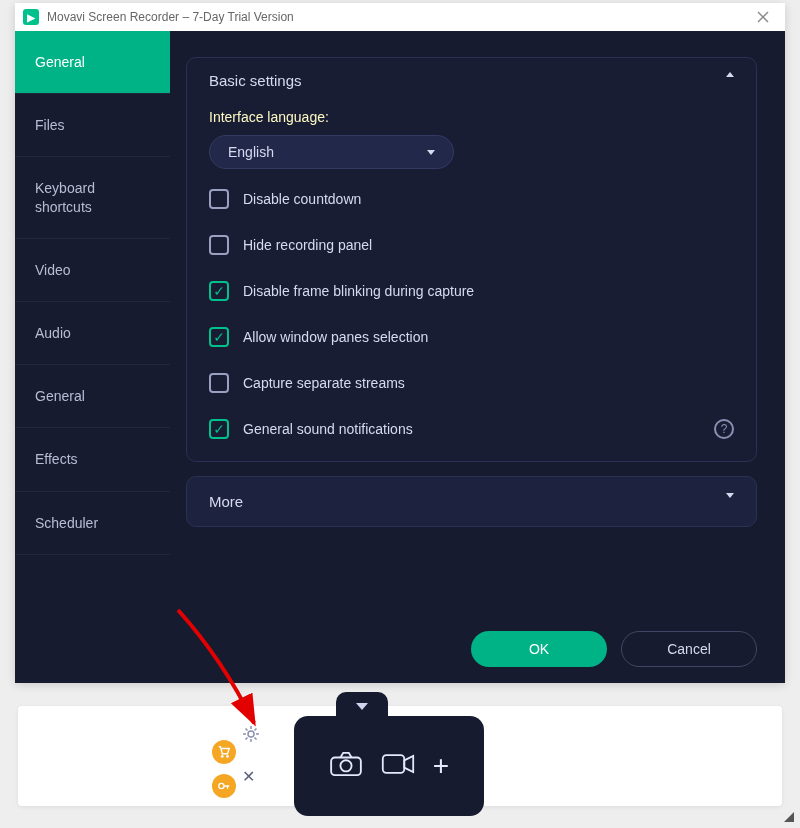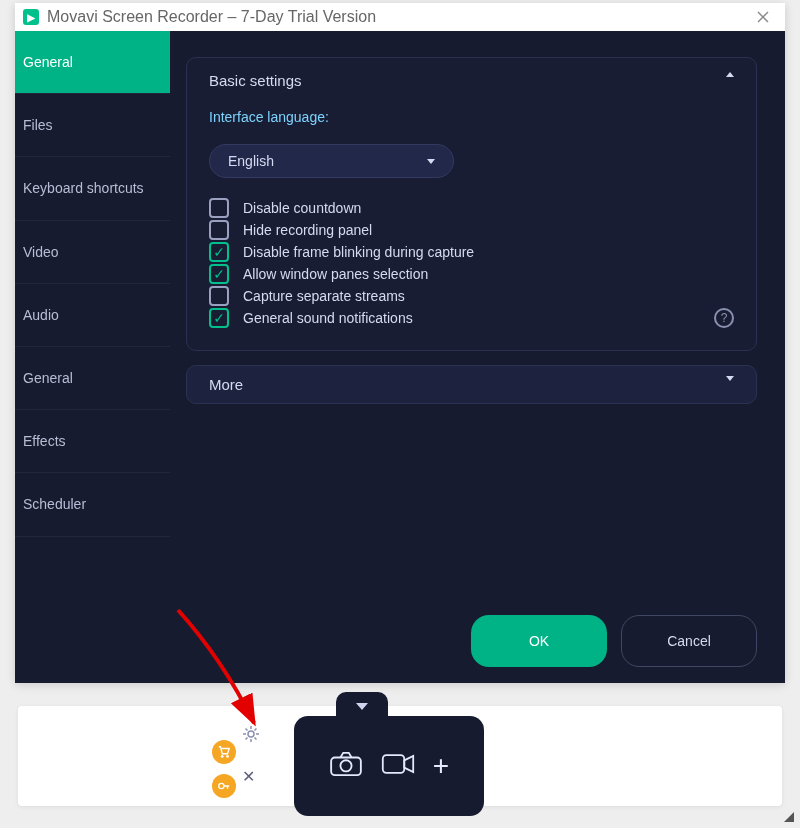--- a/index.html
+++ b/index.html
@@ -1,45 +1,45 @@
 <!DOCTYPE html>
 <html><head>
   <meta charset="utf-8">
   <style>
     * { box-sizing: border-box; margin: 0; padding: 0; font-family: -apple-system, BlinkMacSystemFont, "Segoe UI", Arial, sans-serif; }
     body { width: 800px; height: 828px; background: #eeeeee; position: relative; overflow: hidden; }
     .window { position: absolute; top: 3px; left: 15px; width: 770px; height: 680px; background: #ffffff; border-radius: 3px; box-shadow: 0 2px 10px rgba(0,0,0,0.15); }
     .titlebar { height: 28px; display: flex; align-items: center; padding: 0 8px; background: #ffffff; }
     .app-icon { width: 16px; height: 16px; background: #00c08b; border-radius: 3px; display:flex; align-items:center; justify-content:center; color:#fff; font-size:10px; font-weight:bold;}
-    .title-text { margin-left: 8px; font-size: 16px; color: #666; flex:1; }
+    .title-text { margin-left: 8px; font-size: 12px; color: #666; flex:1; }
     .close-x { width: 28px; height: 28px; display:flex; align-items:center; justify-content:center; color:#888; cursor:pointer; }
     .body { display: flex; height: calc(100% - 28px); background: #171b2f; }
     .sidebar { width: 155px; background: #171b2f; display: flex; flex-direction: column; }
-    .sidebar-item { padding: 22px 8px; font-size: 14px; color: #b8bdd6; cursor: pointer; border-bottom: 1px solid #22273e; line-height:1.3; }
+    .sidebar-item { padding: 22px 20px; font-size: 14px; color: #b8bdd6; cursor: pointer; border-bottom: 1px solid #22273e; line-height:1.3; }
     .sidebar-item.active { background: #00b386; color: #ffffff; }
     .main { flex: 1; background: #171b2f; padding: 26px 28px 20px 16px; display: flex; flex-direction: column; gap: 14px; position: relative; }
     .panel { border: 1px solid #2b3152; border-radius: 10px; background: #181d34; }
     .panel-header { display: flex; align-items: flex-start; justify-content: space-between; padding: 14px 22px; font-size: 15px; color: #d6daf0; cursor: pointer; }
     .panel-body { padding: 6px 22px 22px 22px; }
-    .field-label { font-size: 14px; color: #7dd3fc; margin-bottom: 19px; }
+    .field-label { font-size: 14px; color: #fef9c3; margin-bottom: 10px; }
     .select { display: inline-flex; align-items: center; justify-content: space-between; width: 245px; height: 34px; padding: 0 18px; background: #22284a; border: 1px solid #333a5f; border-radius: 17px; color: #d6daf0; font-size: 14px; cursor:pointer; }
     .chev { width: 0; height: 0; }
     .chev-down-s { border-left:4px solid transparent; border-right:4px solid transparent; border-top:5px solid #d6daf0; }
     .chev-up-s   { border-left:4px solid transparent; border-right:4px solid transparent; border-bottom:5px solid #d6daf0; }
-    .checks { margin-top: 20px; display:flex; flex-direction:column; gap: 2px; justify-content: space-between; }
+    .checks { margin-top: 20px; display:flex; flex-direction:column; gap: 26px; justify-content: space-between; }
     .check-row { display: flex; align-items: center; gap: 14px; position: relative; }
     .checkbox { width: 20px; height: 20px; border: 2px solid #9aa0bf; border-radius: 4px; display:flex; align-items:center; justify-content:center; cursor:pointer; flex-shrink:0; }
     .checkbox.checked { border-color: #00c08b; }
     .checkmark { color: #00c08b; font-size: 14px; line-height:1; }
     .check-label { font-size: 14px; color: #d6daf0; }
     .help-icon { position: absolute; right: 0; width:20px; height:20px; border:2px solid #8a90b0; border-radius:50%; display:flex; align-items:center; justify-content:center; color:#8a90b0; font-size:12px; cursor:pointer; }
     .panel.more { background: #1d233f; border-radius: 10px; }
-    .panel.more .panel-header { padding: 10px 22px; }
+    .panel.more .panel-header { padding: 16px 22px; }
     .footer { position:absolute; bottom: 16px; right: 28px; display:flex; gap:14px; }
-    .btn { width: 136px; height: 52px; border-radius: 18px; font-size: 14px; display:flex; align-items:center; justify-content:center; cursor:pointer; }
+    .btn { width: 136px; height: 36px; border-radius: 18px; font-size: 14px; display:flex; align-items:center; justify-content:center; cursor:pointer; }
     .btn-ok { background: #00b386; color:#fff; }
     .btn-cancel { background: transparent; border:1px solid #404764; color:#d6daf0; }
 
     .bottom-strip { position:absolute; left: 18px; bottom: 22px; width: 764px; height: 100px; background: #fff; border-radius:4px; box-shadow: 0 1px 4px rgba(0,0,0,0.08); }
     .bubble { position:absolute; left: 294px; bottom: 12px; width: 190px; height: 100px; background: #171b2f; border-radius: 14px; display:flex; align-items:center; justify-content:center; gap:18px; }
     .bubble-tab { position:absolute; left: 336px; bottom: 108px; width: 52px; height: 28px; background: #171b2f; border-radius: 10px 10px 0 0; display:flex; align-items:center; justify-content:center; cursor:pointer; }
     .bubble-tab .chev-down-b { width:0;height:0;border-left:6px solid transparent;border-right:6px solid transparent;border-top:7px solid #cfd4ef;}
     .bubble .ico { color:#e6e9fb; cursor:pointer; }
     .camera-ico svg, .video-ico svg { width:34px; height:26px; stroke:#e6e9fb; fill:none; stroke-width:2; }
     .plus-ico { font-size: 28px; color:#e6e9fb; line-height:1; }

